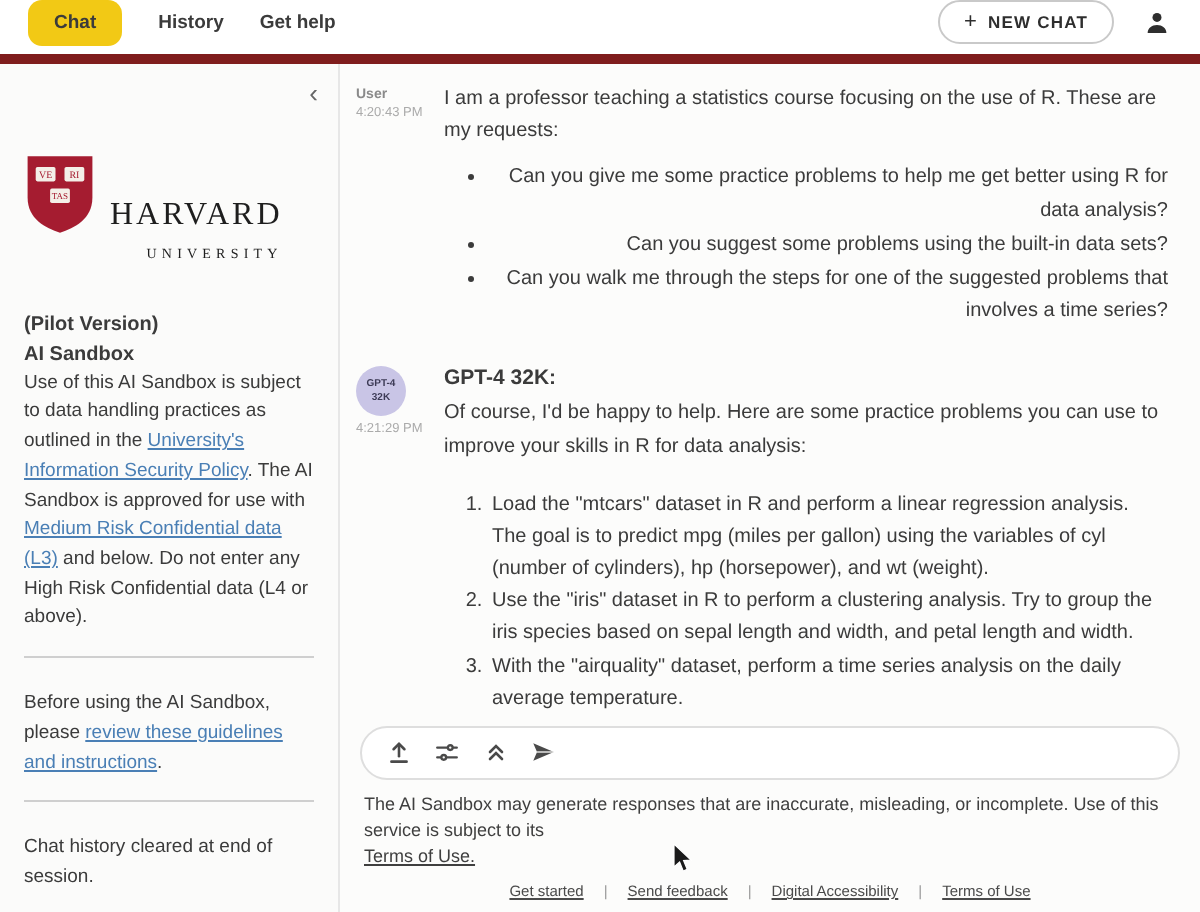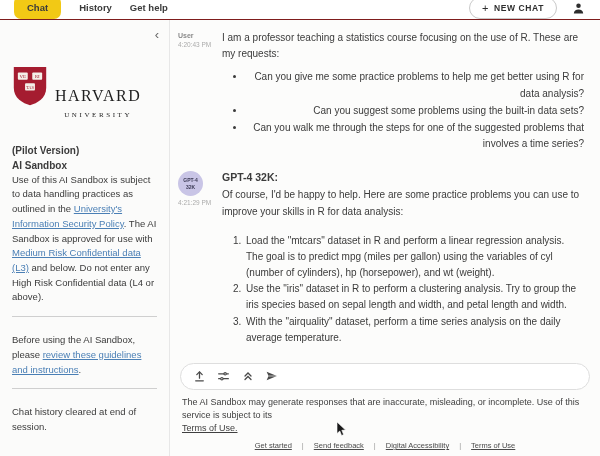--- a/index.html
+++ b/index.html
@@ -1,38 +1,38 @@
 <!DOCTYPE html>
 <html><head>
 <meta charset="utf-8">
 <style>
   * { margin:0; padding:0; box-sizing:border-box; }
   html,body { width:600px; height:456px; overflow:hidden; }
   body { font-family:"Liberation Sans", sans-serif; color:#3b3b3b; background:#fff; }
   .app { width:600px; height:456px; display:flex; flex-direction:column; position:relative; }
 
   
-  .topbar { height:20px; background:#fff; border-bottom:1px solid #7f1d1d; display:flex; align-items:flex-end; padding:0 14px; flex:0 0 auto; }
+  .topbar { height:32px; background:#fff; border-bottom:5px solid #7f1d1d; display:flex; align-items:flex-start; padding:0 14px; flex:0 0 auto; }
   .topnav { display:flex; align-items:center; gap:18px; }
   .tab { font-size:9.5px; font-weight:bold; color:#3b3b3b; cursor:pointer; padding:6px 0; }
   .tab.active { background:#F2C915; border-radius:7px; padding:6px 13px; }
   .topbar-right { margin-left:auto; display:flex; align-items:center; gap:14px; }
   .new-chat-btn { display:flex; align-items:center; gap:5px; border:1px solid #c9c9c9; border-radius:14px; background:#fff; padding:5px 12px; font-size:8.5px; font-weight:bold; letter-spacing:.6px; color:#2e2e2e; cursor:pointer; font-family:"Liberation Sans",sans-serif; }
   .plus-glyph { font-size:11px; font-weight:normal; line-height:0; }
 
   
   .main { flex:1; display:flex; min-height:0; }
 
   
   .sidebar { width:170px; flex:0 0 170px; background:#fbfbfa; border-right:1px solid #e7e7e7; padding:10px 12px 0 12px; position:relative; font-size:9.5px; line-height:1.55; color:#3b3b3b; }
   .collapse-btn { position:absolute; top:8px; right:10px; color:#666; font-size:13px; cursor:pointer; line-height:1; }
   .logo-row { display:flex; align-items:center; gap:7px; margin-top:26px; }
   .wordmark { text-align:center;margin-top:28px; }
   .wm-top { font-family:"Liberation Serif", serif; font-size:16px; letter-spacing:1.5px; color:#1e1e1e; }
-  .wm-bottom { font-family:"Liberation Serif", serif; font-size:7px; letter-spacing:2.6px; color:#1e1e1e; margin-top:1px; }
+  .wm-bottom { font-family:"Liberation Serif", serif; font-size:7px; letter-spacing:2.6px; color:#1e1e1e; margin-top:1px;text-align:right; }
   .app-title { font-weight:bold; font-size:10px; margin-top:22px; line-height:1.5; }
   .side-para { }
   .side-para.second { margin-top:16px; }
   a.side-link { color:#4A7FB5; text-decoration:underline; cursor:pointer; }
   .side-hr { border:none; border-top:1px solid #cfcfcf; margin:11px 0; }
 
   
   .chat-col { flex:1; display:flex; flex-direction:column; background:#fcfcfb; min-width:0; }
   .messages { flex:1; padding:10px 16px 0 8px; overflow:hidden; }
   .msg-row { display:flex; gap:8px; }

